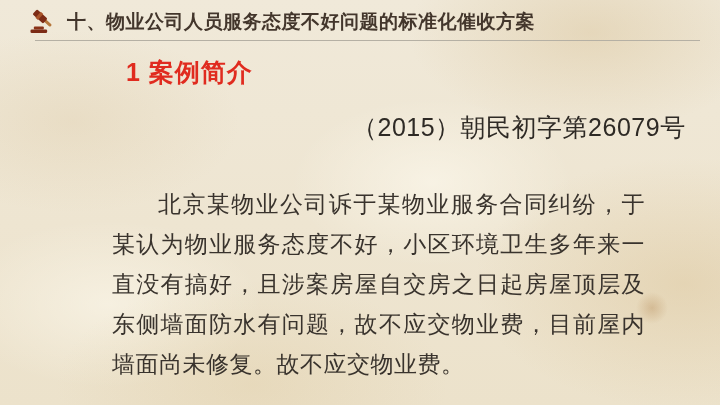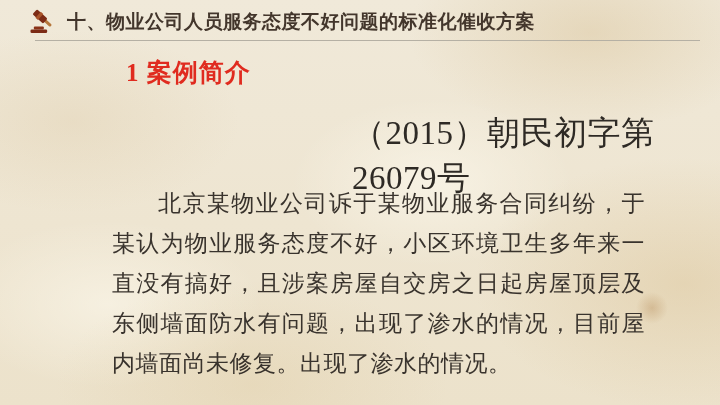--- a/index.html
+++ b/index.html
@@ -4,21 +4,21 @@
 <style>
   html, body {
     margin: 0;
     padding: 0;
   }
   .slide {
     position: relative;
     width: 720px;
     height: 405px;
     overflow: hidden;
-    font-family: Liberation Serif, serif;
+    font-family: Liberation Sans, sans-serif;
     background-color: #efe7d5;
     background-image:
       radial-gradient(circle at 652px 308px, rgba(164,112,52,0.28) 0px, rgba(164,112,52,0.0) 16px),
       radial-gradient(ellipse 260px 140px at 82% 8%,  rgba(205,175,120,0.30), rgba(205,175,120,0) 70%),
       radial-gradient(ellipse 300px 180px at 95% 70%, rgba(210,180,125,0.32), rgba(210,180,125,0) 70%),
       radial-gradient(ellipse 240px 130px at 10% 30%, rgba(210,185,140,0.22), rgba(210,185,140,0) 70%),
       radial-gradient(ellipse 280px 150px at 35% 95%, rgba(215,190,140,0.25), rgba(215,190,140,0) 70%),
       radial-gradient(ellipse 200px 120px at 60% 45%, rgba(255,252,242,0.55), rgba(255,252,242,0) 70%),
       radial-gradient(ellipse 220px 120px at 15% 75%, rgba(255,252,242,0.5),  rgba(255,252,242,0) 70%),
       linear-gradient(180deg, #f0e9d9 0%, #eee5d1 55%, #ece2cb 100%);
@@ -59,21 +59,21 @@
     font-size: 25px;
     font-weight: bold;
     color: #e02b1f;
     letter-spacing: 1px;
     text-align: right;
   }
   .case-number {
     position: absolute;
     top: 111px;
     left: 352px;
-    font-size: 33px;
+    font-size: 25px;
     color: #2e2a25;
     letter-spacing: 0.5px;
   }
   .body-paragraph {
     position: absolute;
     top: 184px;
     left: 112px;
     width: 533px;
     font-size: 23px;
     line-height: 40px;
@@ -101,15 +101,15 @@
     </svg>
     <div class="header-title">十、物业公司人员服务态度不好问题的标准化催收方案</div>
   </div>
 
   <div class="divider"></div>
 
   <div class="section-heading">1 案例简介</div>
 
   <div class="case-number">（2015）朝民初字第26079号</div>
 
-  <div class="body-paragraph">北京某物业公司诉于某物业服务合同纠纷，于某认为物业服务态度不好，小区环境卫生多年来一直没有搞好，且涉案房屋自交房之日起房屋顶层及东侧墙面防水有问题，出现了渗水的情况，目前屋内墙面尚未修复。出现了渗水的情况。</div>
+  <div class="body-paragraph">北京某物业公司诉于某物业服务合同纠纷，于某认为物业服务态度不好，小区环境卫生多年来一直没有搞好，且涉案房屋自交房之日起房屋顶层及东侧墙面防水有问题，故不应交物业费，目前屋内墙面尚未修复。故不应交物业费。</div>
 
 </div>
 
 </body></html>

